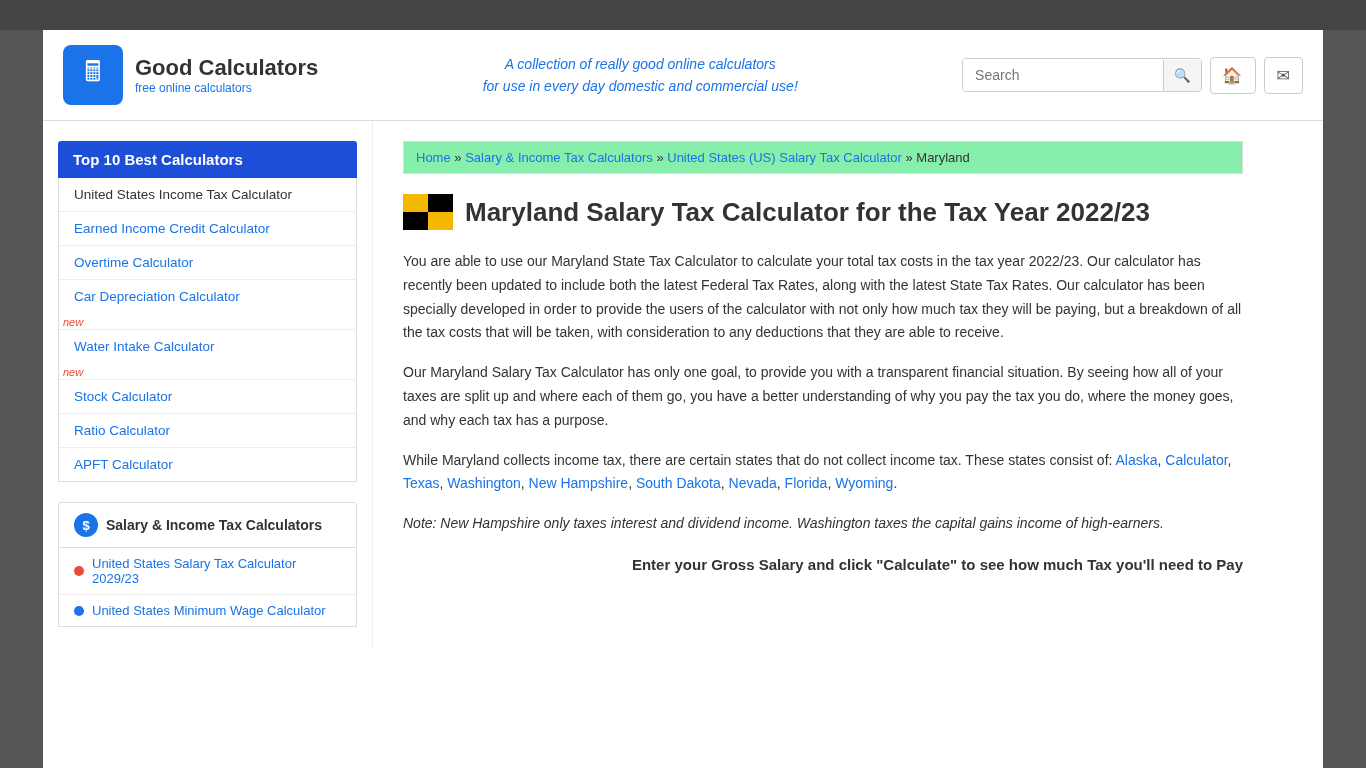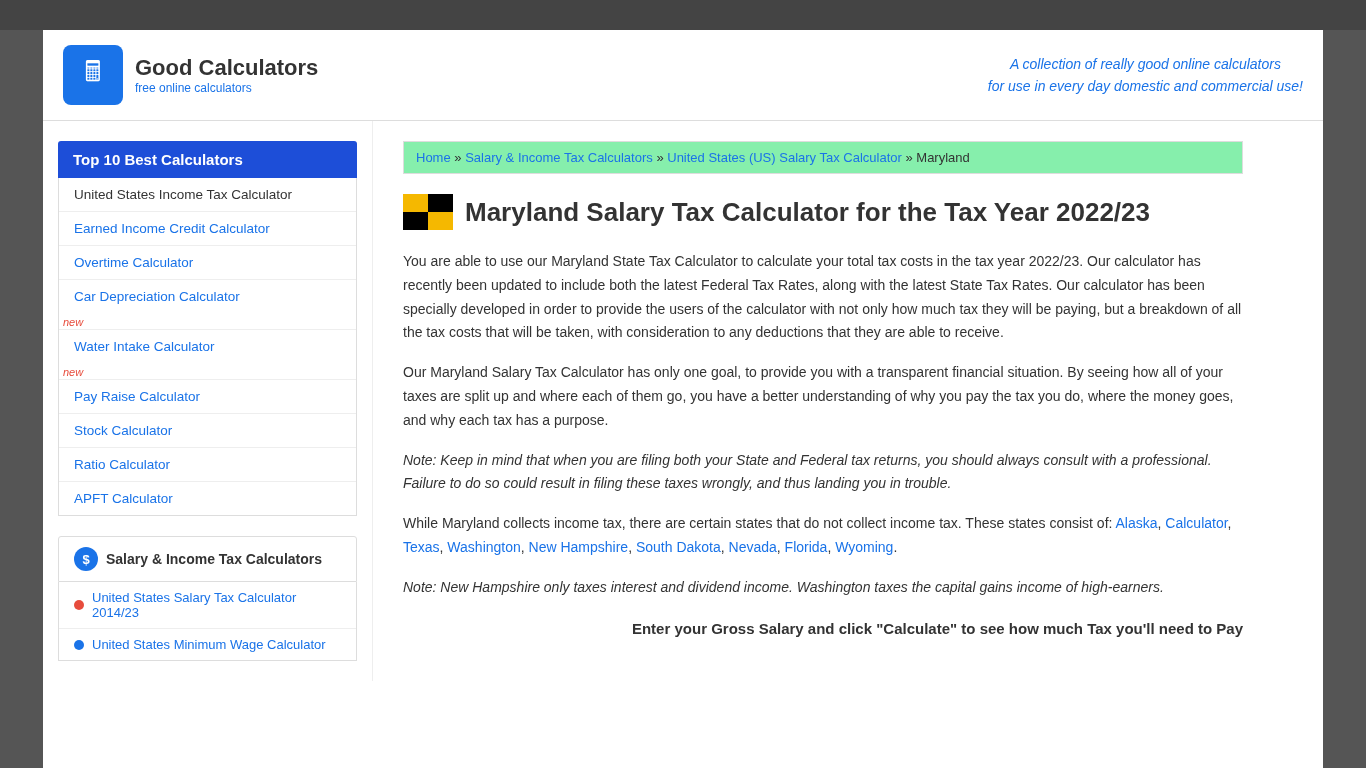--- a/index.html
+++ b/index.html
@@ -296,60 +296,71 @@
       <div class="logo-icon">🖩</div>
       <div class="logo-text">
         <h1>Good Calculators</h1>
         <p>free online calculators</p>
       </div>
     </div>
     <div class="header-tagline">
       <div>A collection of really good online calculators</div>
       <div>for use in every day domestic and commercial use!</div>
     </div>
+    <div class="header-right">
+      <div class="search-container">
+        <input class="search-input" type="text" placeholder="Search" style="">
+        <button class="search-btn">
+          <span>🔍</span>
+        </button>
+      </div>
+      <button class="icon-btn">
+        <span>🏠</span>
+      </button>
+      <button class="icon-btn">
+        <span>✉</span>
+      </button>
+    </div>
   </div>
 
   <div class="main-layout">
 
     <div class="sidebar">
       <div class="sidebar-section-title">Top 10 Best Calculators</div>
       <ul class="sidebar-nav" id="sidebar-nav-list">
       <li>
             <a href="#" class="black-link">United States Income Tax Calculator</a>
           </li>
           <li>
             <a href="#">Earned Income Credit Calculator</a>
           </li>
           <li>
             <a href="#">Overtime Calculator</a>
           </li>
           <li><a href="#">Car Depreciation Calculator</a><span class="new-badge">new</span></li>
           <li><a href="#">Water Intake Calculator</a><span class="new-badge">new</span></li>
           <li>
-            <a href="#">Pay Raise Calculator</a>
-          </li>
-          <li>
             <a href="#">Stock Calculator</a>
           </li>
           <li>
             <a href="#">Ratio Calculator</a>
           </li>
           <li>
             <a href="#">APFT Calculator</a>
           </li>
         </ul>
 
       <div class="sidebar-section-header">
         <div class="icon-dollar">$</div>
         <span>Salary &amp; Income Tax Calculators</span>
       </div>
       <ul class="sidebar-subnav" id="sidebar-subnav-list">
       <li>
             <span class="dot-red"></span>
-            <a href="#">United States Salary Tax Calculator 2014/23</a>
+            <a href="#">United States Salary Tax Calculator 2029/23</a>
           </li>
           <li>
             <span class="dot-blue"></span>
             <a href="#">United States Minimum Wage Calculator</a>
           </li>
         </ul>
     </div>
 
     <div class="content">
 
@@ -361,21 +372,20 @@
           <div class="flag-q2"></div>
           <div class="flag-q3"></div>
           <div class="flag-q4"></div>
         </div>
         <h1 class="page-title">Maryland Salary Tax Calculator for the Tax Year 2022/23</h1>
       </div>
 
       <div class="content-body">
         <p>You are able to use our Maryland State Tax Calculator to calculate your total tax costs in the tax year 2022/23. Our calculator has recently been updated to include both the latest Federal Tax Rates, along with the latest State Tax Rates. Our calculator has been specially developed in order to provide the users of the calculator with not only how much tax they will be paying, but a breakdown of all the tax costs that will be taken, with consideration to any deductions that they are able to receive.</p>
         <p>Our Maryland Salary Tax Calculator has only one goal, to provide you with a transparent financial situation. By seeing how all of your taxes are split up and where each of them go, you have a better understanding of why you pay the tax you do, where the money goes, and why each tax has a purpose.</p>
-        <p class="note-italic">Note: Keep in mind that when you are filing both your State and Federal tax returns, you should always consult with a professional. Failure to do so could result in filing these taxes wrongly, and thus landing you in trouble.</p>
         <p id="para3">While Maryland collects income tax, there are certain states that do not collect income tax. These states consist of: <a href="#">Alaska</a>, <a href="#">Calculator</a>, <a href="#">Texas</a>, <a href="#">Washington</a>, <a href="#">New Hampshire</a>, <a href="#">South Dakota</a>, <a href="#">Nevada</a>, <a href="#">Florida</a>, <a href="#">Wyoming</a>.</p>
         <p class="note-italic">Note: New Hampshire only taxes interest and dividend income. Washington taxes the capital gains income of high-earners.</p>
         <p class="section-heading">Enter your Gross Salary and click "Calculate" to see how much Tax you'll need to Pay</p>
       </div>
 
     </div>
   </div>
 </div>
 
 </body></html>

